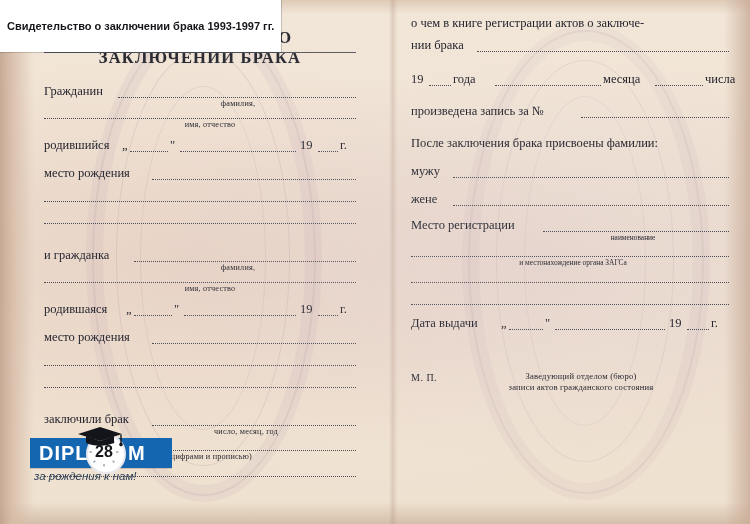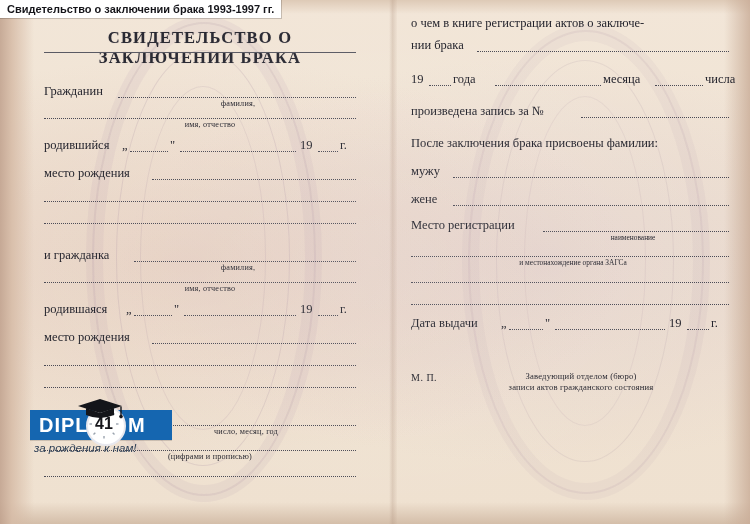--- a/index.html
+++ b/index.html
@@ -55,27 +55,27 @@
   .centered{text-align:center;}
 
   .rt{position:absolute;font-size:12.5px;color:#23232c;}
 
   
   .wm{position:absolute;left:0;top:0;width:100%;height:100%;
     background:radial-gradient(ellipse at 50% 50%, rgba(255,255,255,0.10) 0%, rgba(255,255,255,0) 70%);}
 
   .titlebar{
     position:absolute;left:0;top:0;height:18px;background:#ffffff;
-    padding:0 7px;display:flex;align-items:center;
+    padding:17px 7px;display:flex;align-items:center;
     font-family:"Liberation Sans", sans-serif;font-size:11px;font-weight:bold;color:#15151a;
     box-shadow:0 0 0 1px rgba(0,0,0,0.18);
     z-index:40;
   }
 
-  .logo{position:absolute;left:30px;top:404px;width:160px;height:44px;z-index:30;}
+  .logo{position:absolute;left:30px;top:432px;width:160px;height:44px;z-index:30;}
   .logo .bar{position:absolute;left:0;top:6px;width:142px;height:30px;background:#1566b0;
       box-shadow:0 1px 0 rgba(0,0,0,.15);}
   .logo .word{position:absolute;left:9px;top:10px;font-family:"Liberation Sans", sans-serif;
       font-size:20px;font-weight:bold;color:#fff;letter-spacing:1px;}
   .logo .circle{position:absolute;left:56px;top:2px;width:36px;height:36px;border-radius:50%;
       background:#ffffff;border:2px solid #e8e8ee;}
   .logo .num{position:absolute;left:56px;top:2px;width:36px;height:36px;border-radius:50%;
       display:flex;align-items:center;justify-content:center;
       font-family:"Liberation Sans", sans-serif;font-size:16px;font-weight:bold;color:#15151a;}
   .logo .cap{position:absolute;left:46px;top:-6px;width:48px;height:22px;}
@@ -218,21 +218,21 @@
         <line x1="16" y1="1.5" x2="16" y2="4"></line>
           <line x1="16" y1="28" x2="16" y2="30.5"></line>
         <line x1="1.5" y1="16" x2="4" y2="16"></line>
           <line x1="28" y1="16" x2="30.5" y2="16"></line>
         <line x1="5.5" y1="5.5" x2="7.3" y2="7.3"></line>
           <line x1="24.7" y1="24.7" x2="26.5" y2="26.5"></line>
         <line x1="26.5" y1="5.5" x2="24.7" y2="7.3"></line>
           <line x1="7.3" y1="24.7" x2="5.5" y2="26.5"></line>
       </g>
     </svg>
-    <div class="num">41</div>
+    <div class="num">28</div>
     <svg class="cap" viewBox="0 0 48 22">
       <polygon points="24,1 46,8 24,15 2,8" fill="#14151a"></polygon>
       <path d="M10 10 L10 17 Q24 23 38 17 L38 10 L24 15 Z" fill="#14151a"></path>
       <line x1="45" y1="8.4" x2="45" y2="18" stroke="#14151a" stroke-width="1.4"></line>
       <circle cx="45" cy="18.6" r="1.8" fill="#14151a"></circle>
     </svg>
     <div class="slogan">за рождения к нам!</div>
   </div>
 
   <div class="titlebar">

